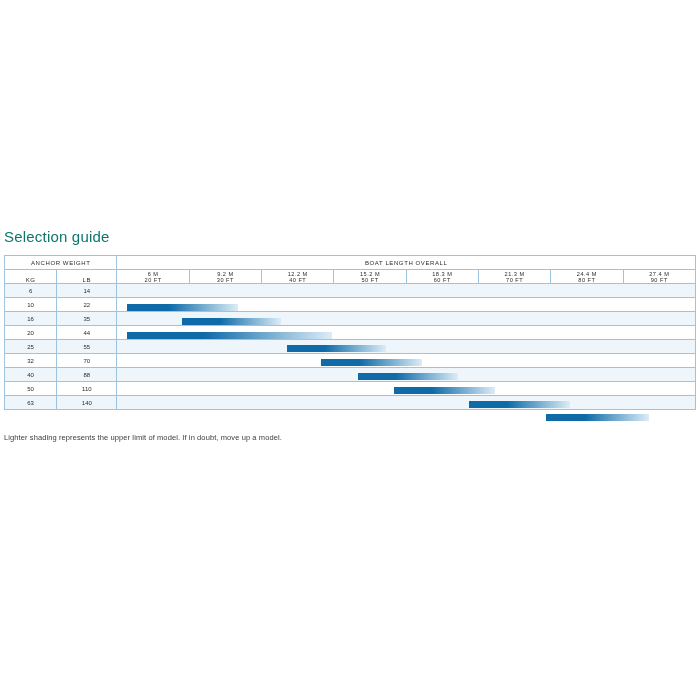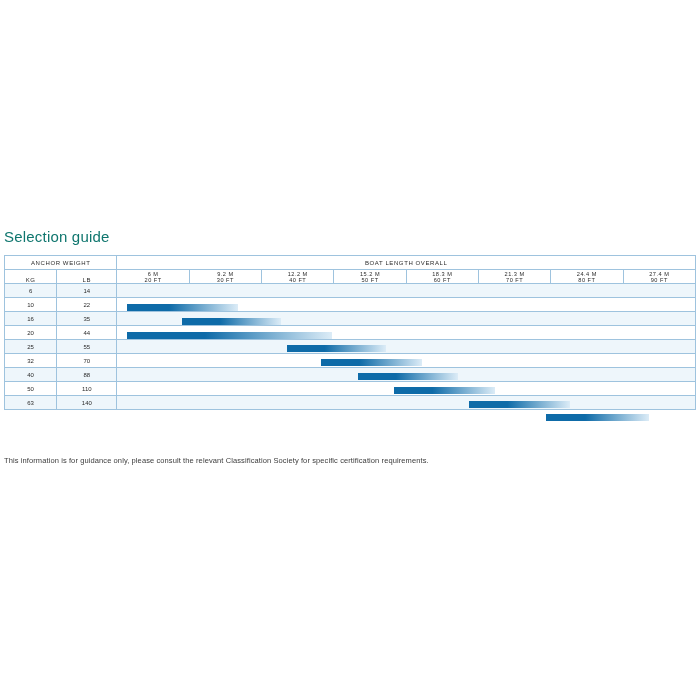--- a/index.html
+++ b/index.html
@@ -234,15 +234,15 @@
       <div class="bar" style="left: 178.347px; width: 98.4502px; top: 62.8px; background: linear-gradient(to right, rgb(14, 107, 168) 0%, rgb(14, 107, 168) 38%, rgb(220, 236, 247) 100%);"></div>
       <div class="bar" style="left: 122.701px; width: 205.461px; top: 76.6px; background: linear-gradient(to right, rgb(14, 107, 168) 0%, rgb(14, 107, 168) 38%, rgb(220, 236, 247) 100%);"></div>
       <div class="bar" style="left: 283.218px; width: 98.4502px; top: 90.4px; background: linear-gradient(to right, rgb(14, 107, 168) 0%, rgb(14, 107, 168) 38%, rgb(220, 236, 247) 100%);"></div>
       <div class="bar" style="left: 317.461px; width: 100.59px; top: 104.2px; background: linear-gradient(to right, rgb(14, 107, 168) 0%, rgb(14, 107, 168) 38%, rgb(220, 236, 247) 100%);"></div>
       <div class="bar" style="left: 353.845px; width: 100.59px; top: 118px; background: linear-gradient(to right, rgb(14, 107, 168) 0%, rgb(14, 107, 168) 38%, rgb(220, 236, 247) 100%);"></div>
       <div class="bar" style="left: 390.229px; width: 100.59px; top: 131.8px; background: linear-gradient(to right, rgb(14, 107, 168) 0%, rgb(14, 107, 168) 38%, rgb(220, 236, 247) 100%);"></div>
       <div class="bar" style="left: 465.137px; width: 100.59px; top: 145.6px; background: linear-gradient(to right, rgb(14, 107, 168) 0%, rgb(14, 107, 168) 38%, rgb(220, 236, 247) 100%);"></div>
       <div class="bar" style="left: 542.185px; width: 102.731px; top: 159.4px; background: linear-gradient(to right, rgb(14, 107, 168) 0%, rgb(14, 107, 168) 38%, rgb(220, 236, 247) 100%);"></div>
     </div>
 
-  <div class="note" id="note2">This information is for guidance only, please consult the relevant Classification Society for specific certification requirements.</div>
+  <div class="note" id="note1">Lighter shading represents the upper limit of model. If in doubt, move up a model.</div>
 
 </div>
 
 </body></html>

